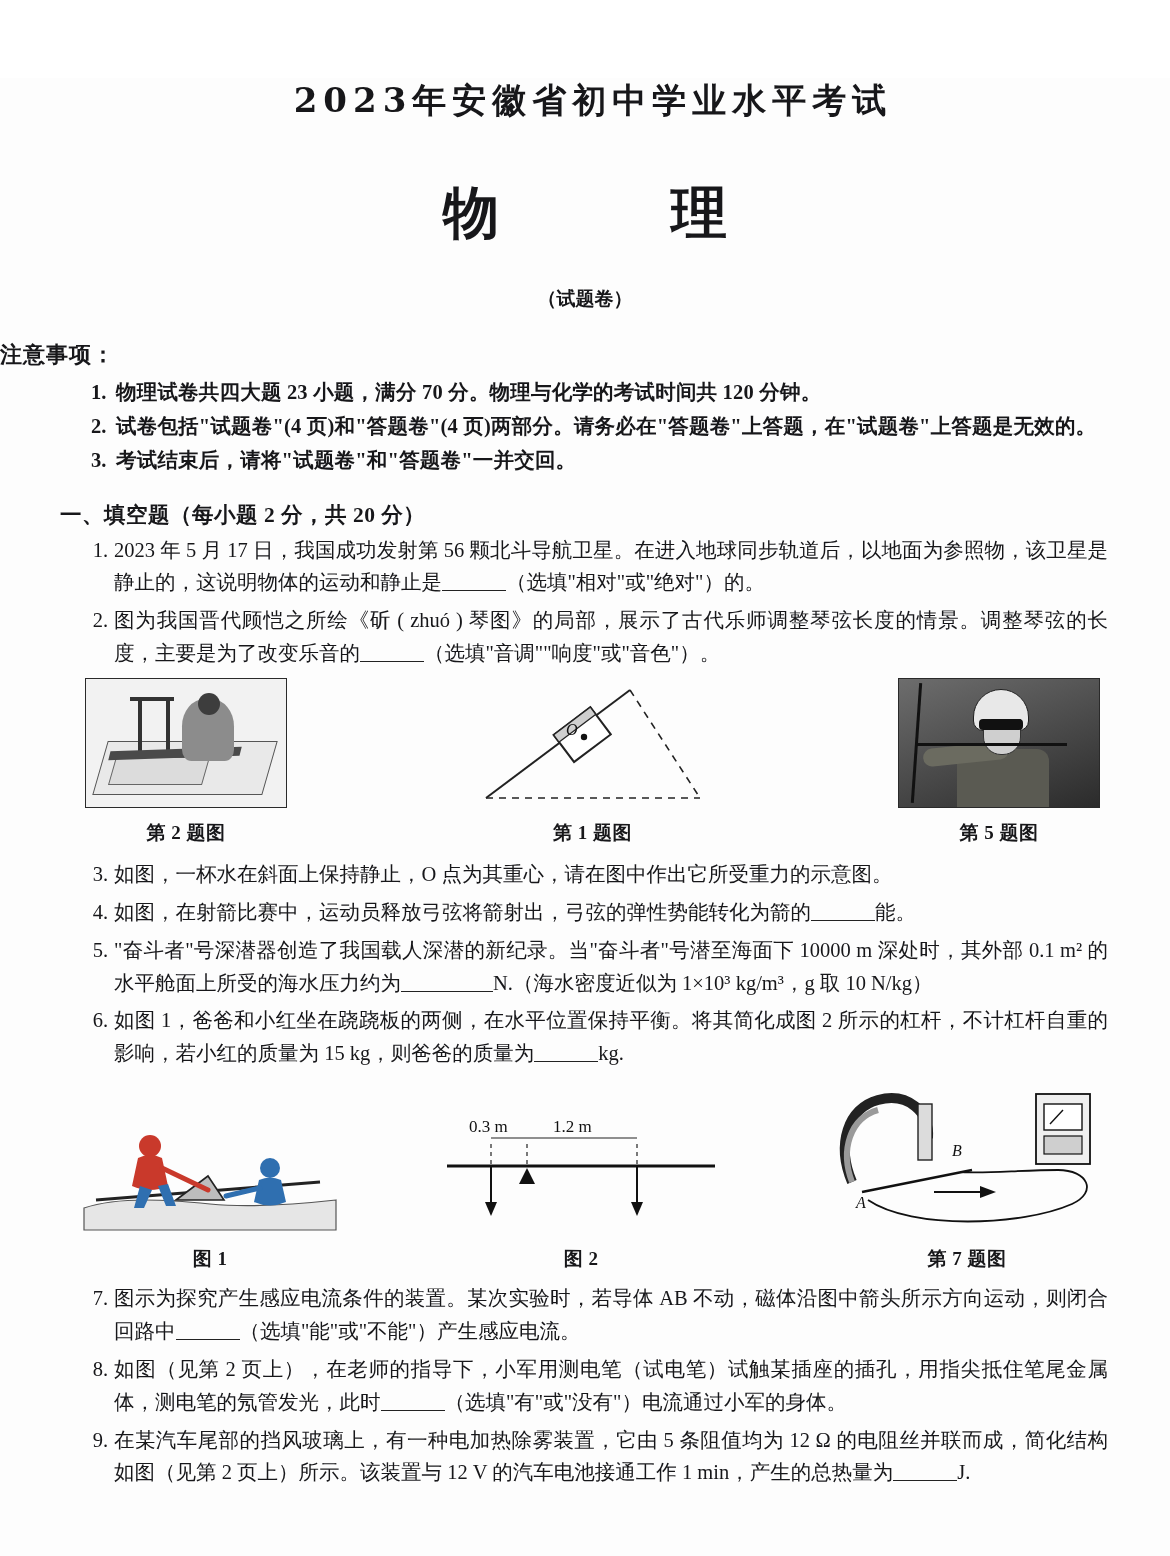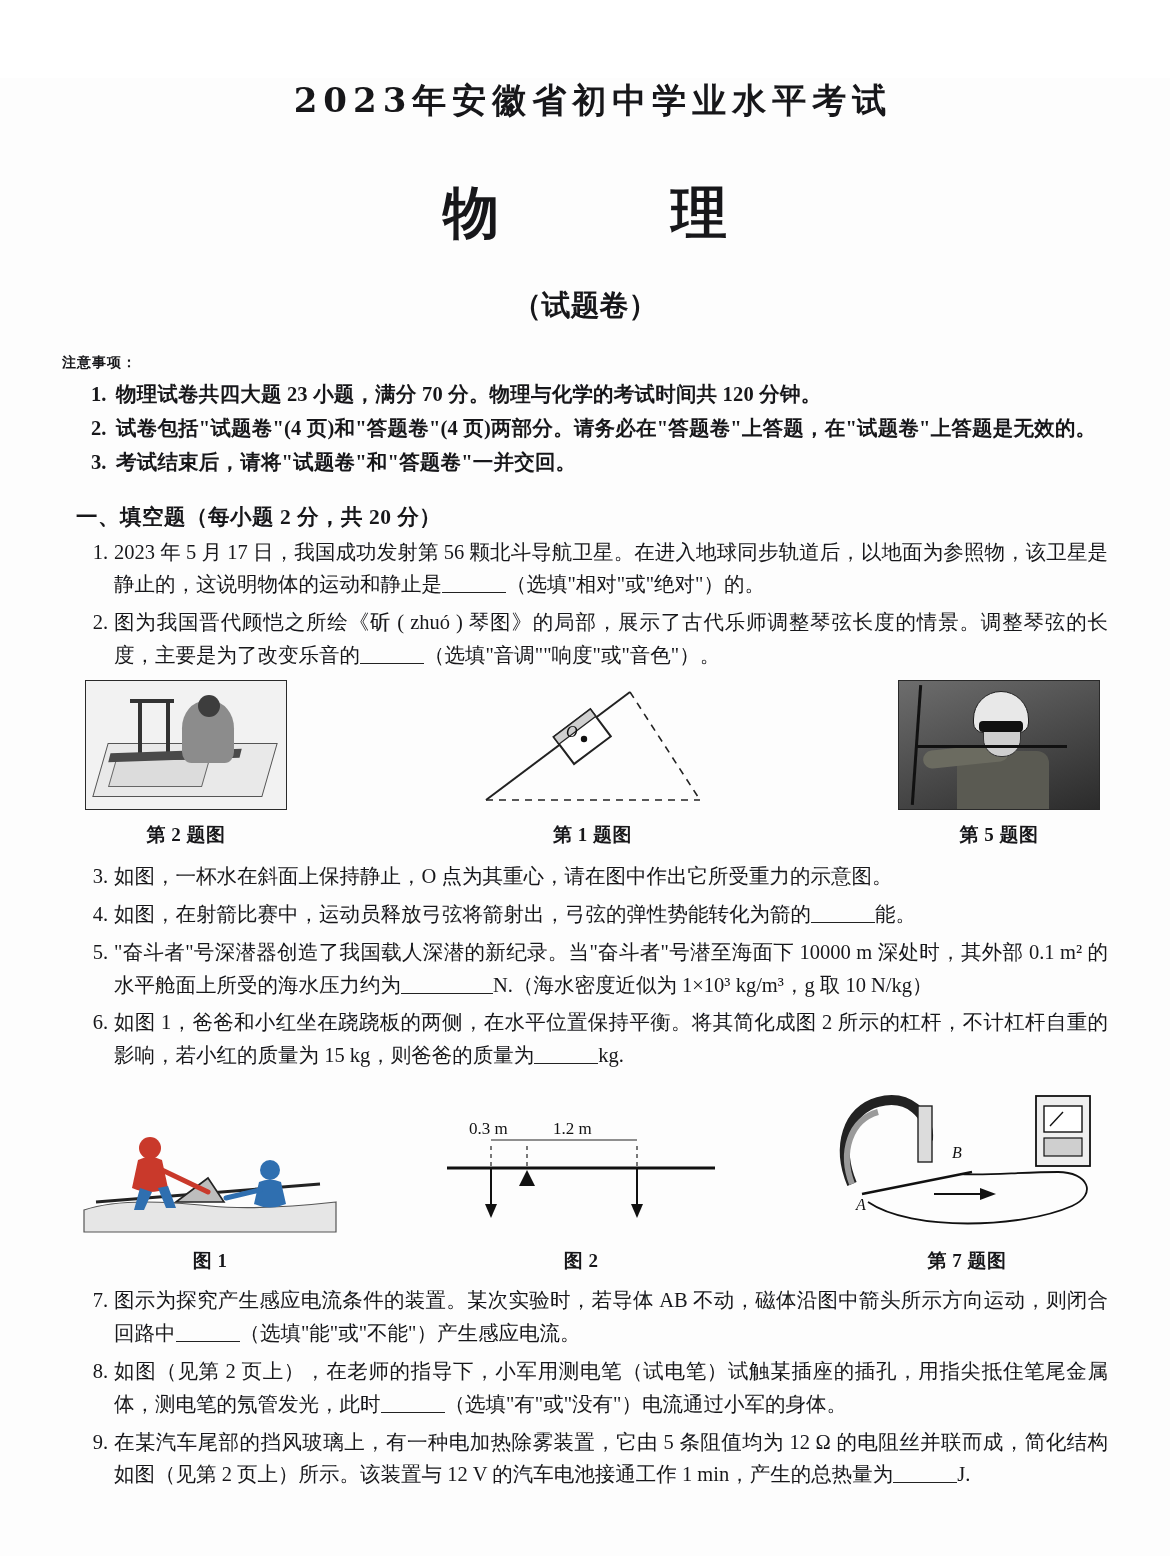--- a/index.html
+++ b/index.html
@@ -36,45 +36,44 @@
     text-align: center;
     font-size: 56px;
     font-weight: 700;
     letter-spacing: 58px;
     margin-top: 52px;
     padding-left: 58px;
     font-family: "DejaVu Serif", "Liberation Serif", serif;
   }
   .paper-kind {
     text-align: center;
-    font-size: 29px;
+    font-size: 19px;
     margin-top: 34px;
     font-weight: 600;
   }
   .notice-head {
     margin-top: 28px;
-    margin-left: 62px;
-    font-size: 14px;
+    font-size: 22px;
     font-weight: 700;
     letter-spacing: 1px;
   }
   ol.notice {
     margin: 6px 0 0 0;
     padding-left: 112px;
     font-size: 20.5px;
     line-height: 1.62;
     font-weight: 700;
     letter-spacing: 0.2px;
   }
   ol.notice li {
     margin-bottom: 1px;
     padding-left: 4px;
   }
   .section-head {
-    margin: 22px 0 0 76px;
+    margin: 22px 0 0 60px;
     font-size: 21.5px;
     font-weight: 700;
     letter-spacing: 0.5px;
   }
   .qlist {
     margin: 4px 0 0 0;
     padding: 0;
     list-style: none;
     font-size: 20.5px;
     line-height: 1.6;

